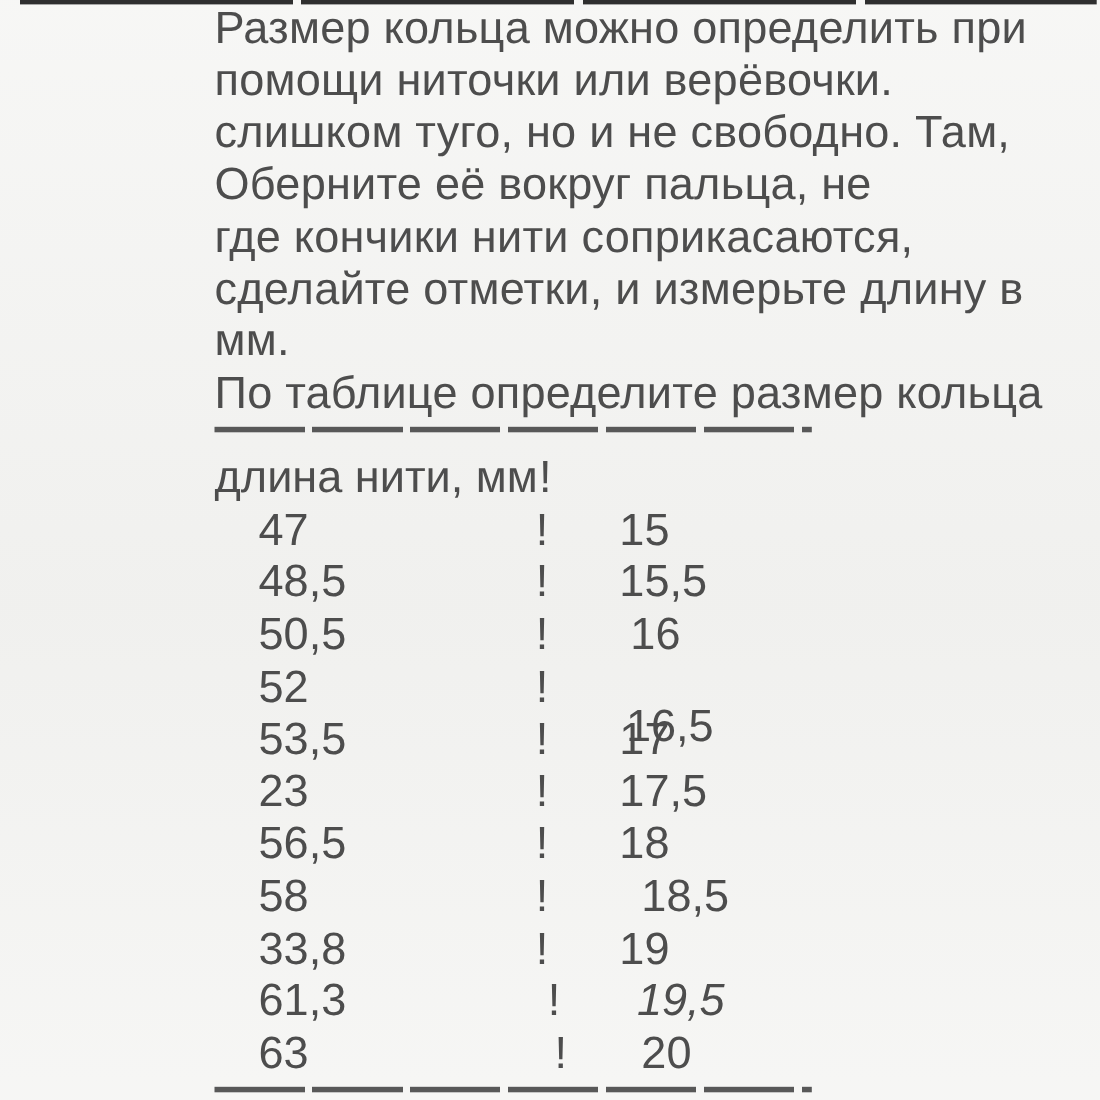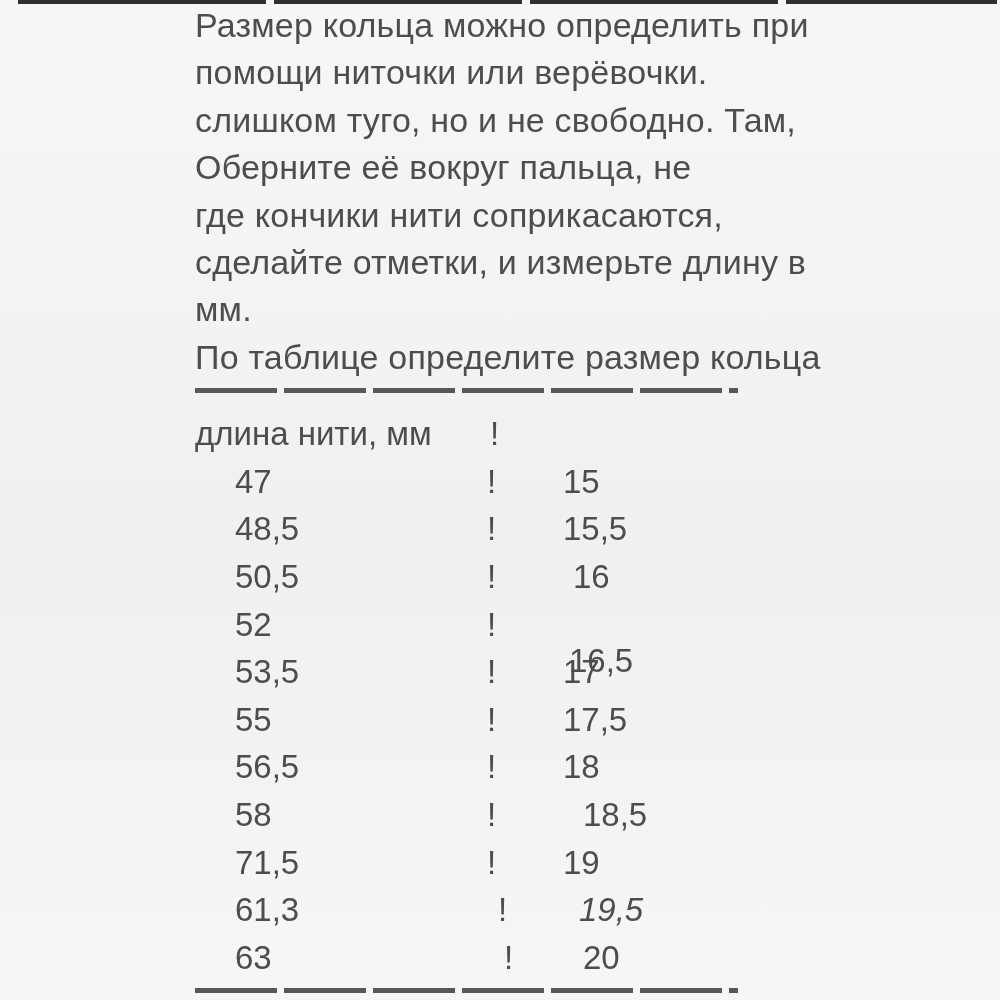--- a/index.html
+++ b/index.html
@@ -31,38 +31,38 @@
     height: 4px;
     background: repeating-linear-gradient(90deg, #2f2f2f 0 248px, rgba(0,0,0,0) 248px 256px);
   }
   .doc {
     position: absolute;
     left: 195px;
     top: 2px;
     width: 620px;
   }
   .para-line {
-    font-size: 34px;
+    font-size: 41px;
     line-height: 47.4px;
     white-space: nowrap;
     letter-spacing: 0.2px;
   }
   .dashed-rule {
     height: 5px;
     width: 543px;
     margin-top: 7px;
     background: repeating-linear-gradient(90deg, #585858 0 82px, rgba(0,0,0,0) 82px 89px);
   }
   .ring-table {
     margin-top: 17px;
   }
   .t-row {
     position: relative;
     height: 47.6px;
-    font-size: 33px;
+    font-size: 41px;
     line-height: 47.6px;
     white-space: nowrap;
   }
   .c-length { position: absolute; left: 40px; }
   .t-row.header .c-length { left: 0; }
   .c-sep { position: absolute; left: 292px; }
   .t-row.header .c-sep { left: 295px; }
   .c-size { position: absolute; left: 368px; }
   .t-row.header .c-size { left: 363px; }
   
@@ -127,39 +127,39 @@
       <span class="c-size">16,5</span>
     </div>
 
     <div class="t-row">
       <span class="c-length">53,5</span>
       <span class="c-sep">!</span>
       <span class="c-size">17</span>
     </div>
 
     <div class="t-row">
-      <span class="c-length">55</span>
+      <span class="c-length">23</span>
       <span class="c-sep">!</span>
       <span class="c-size">17,5</span>
     </div>
 
     <div class="t-row">
       <span class="c-length">56,5</span>
       <span class="c-sep">!</span>
       <span class="c-size">18</span>
     </div>
 
     <div class="t-row">
       <span class="c-length">58</span>
       <span class="c-sep">!</span>
       <span class="c-size">18,5</span>
     </div>
 
     <div class="t-row">
-      <span class="c-length">71,5</span>
+      <span class="c-length">33,8</span>
       <span class="c-sep">!</span>
       <span class="c-size">19</span>
     </div>
 
     <div class="t-row">
       <span class="c-length">61,3</span>
       <span class="c-sep">!</span>
       <span class="c-size">19,5</span>
     </div>
 

